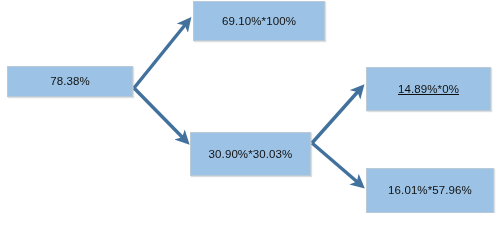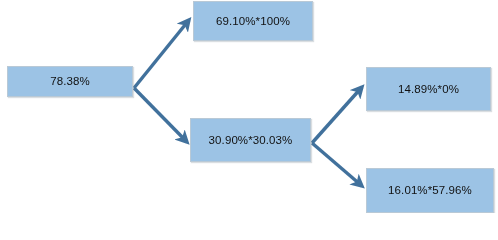--- a/index.html
+++ b/index.html
@@ -32,23 +32,23 @@
     align-items: center;
     justify-content: center;
     color: #111111;
     font-size: 11.5px;
     line-height: 1.1;
     letter-spacing: 0.1px;
     white-space: nowrap;
     z-index: 2;
   }
   #node-root      { left: 7px;   top: 66px;  width: 126px; height: 31px; }
-  #node-top       { left: 193px; top: 1px;   width: 120px; height: 40px; }
-  #node-mid       { left: 190px; top: 118px; width: 121px; height: 44px; }
-  #node-upper     { left: 366px; top: 67px;  width: 125px; height: 44px; }
+  #node-top       { left: 193px; top: 1px;   width: 132px; height: 40px; }
+  #node-mid       { left: 190px; top: 132px; width: 121px; height: 44px; }
+  #node-upper     { left: 366px; top: 67px;  width: 125px; height: 44px; text-decoration: underline; }
   #node-lower     { left: 366px; top: 168px; width: 128px; height: 45px; }
 </style>
 </head>
 <body>
 
 <div id="canvas">
 
   <svg id="arrow-layer" viewBox="0 0 498 213" xmlns="http://www.w3.org/2000/svg">
     <defs>
       <marker id="arrowhead" markerWidth="4.2" markerHeight="4.2" refX="3.1" refY="2.1" orient="auto" markerUnits="strokeWidth">

